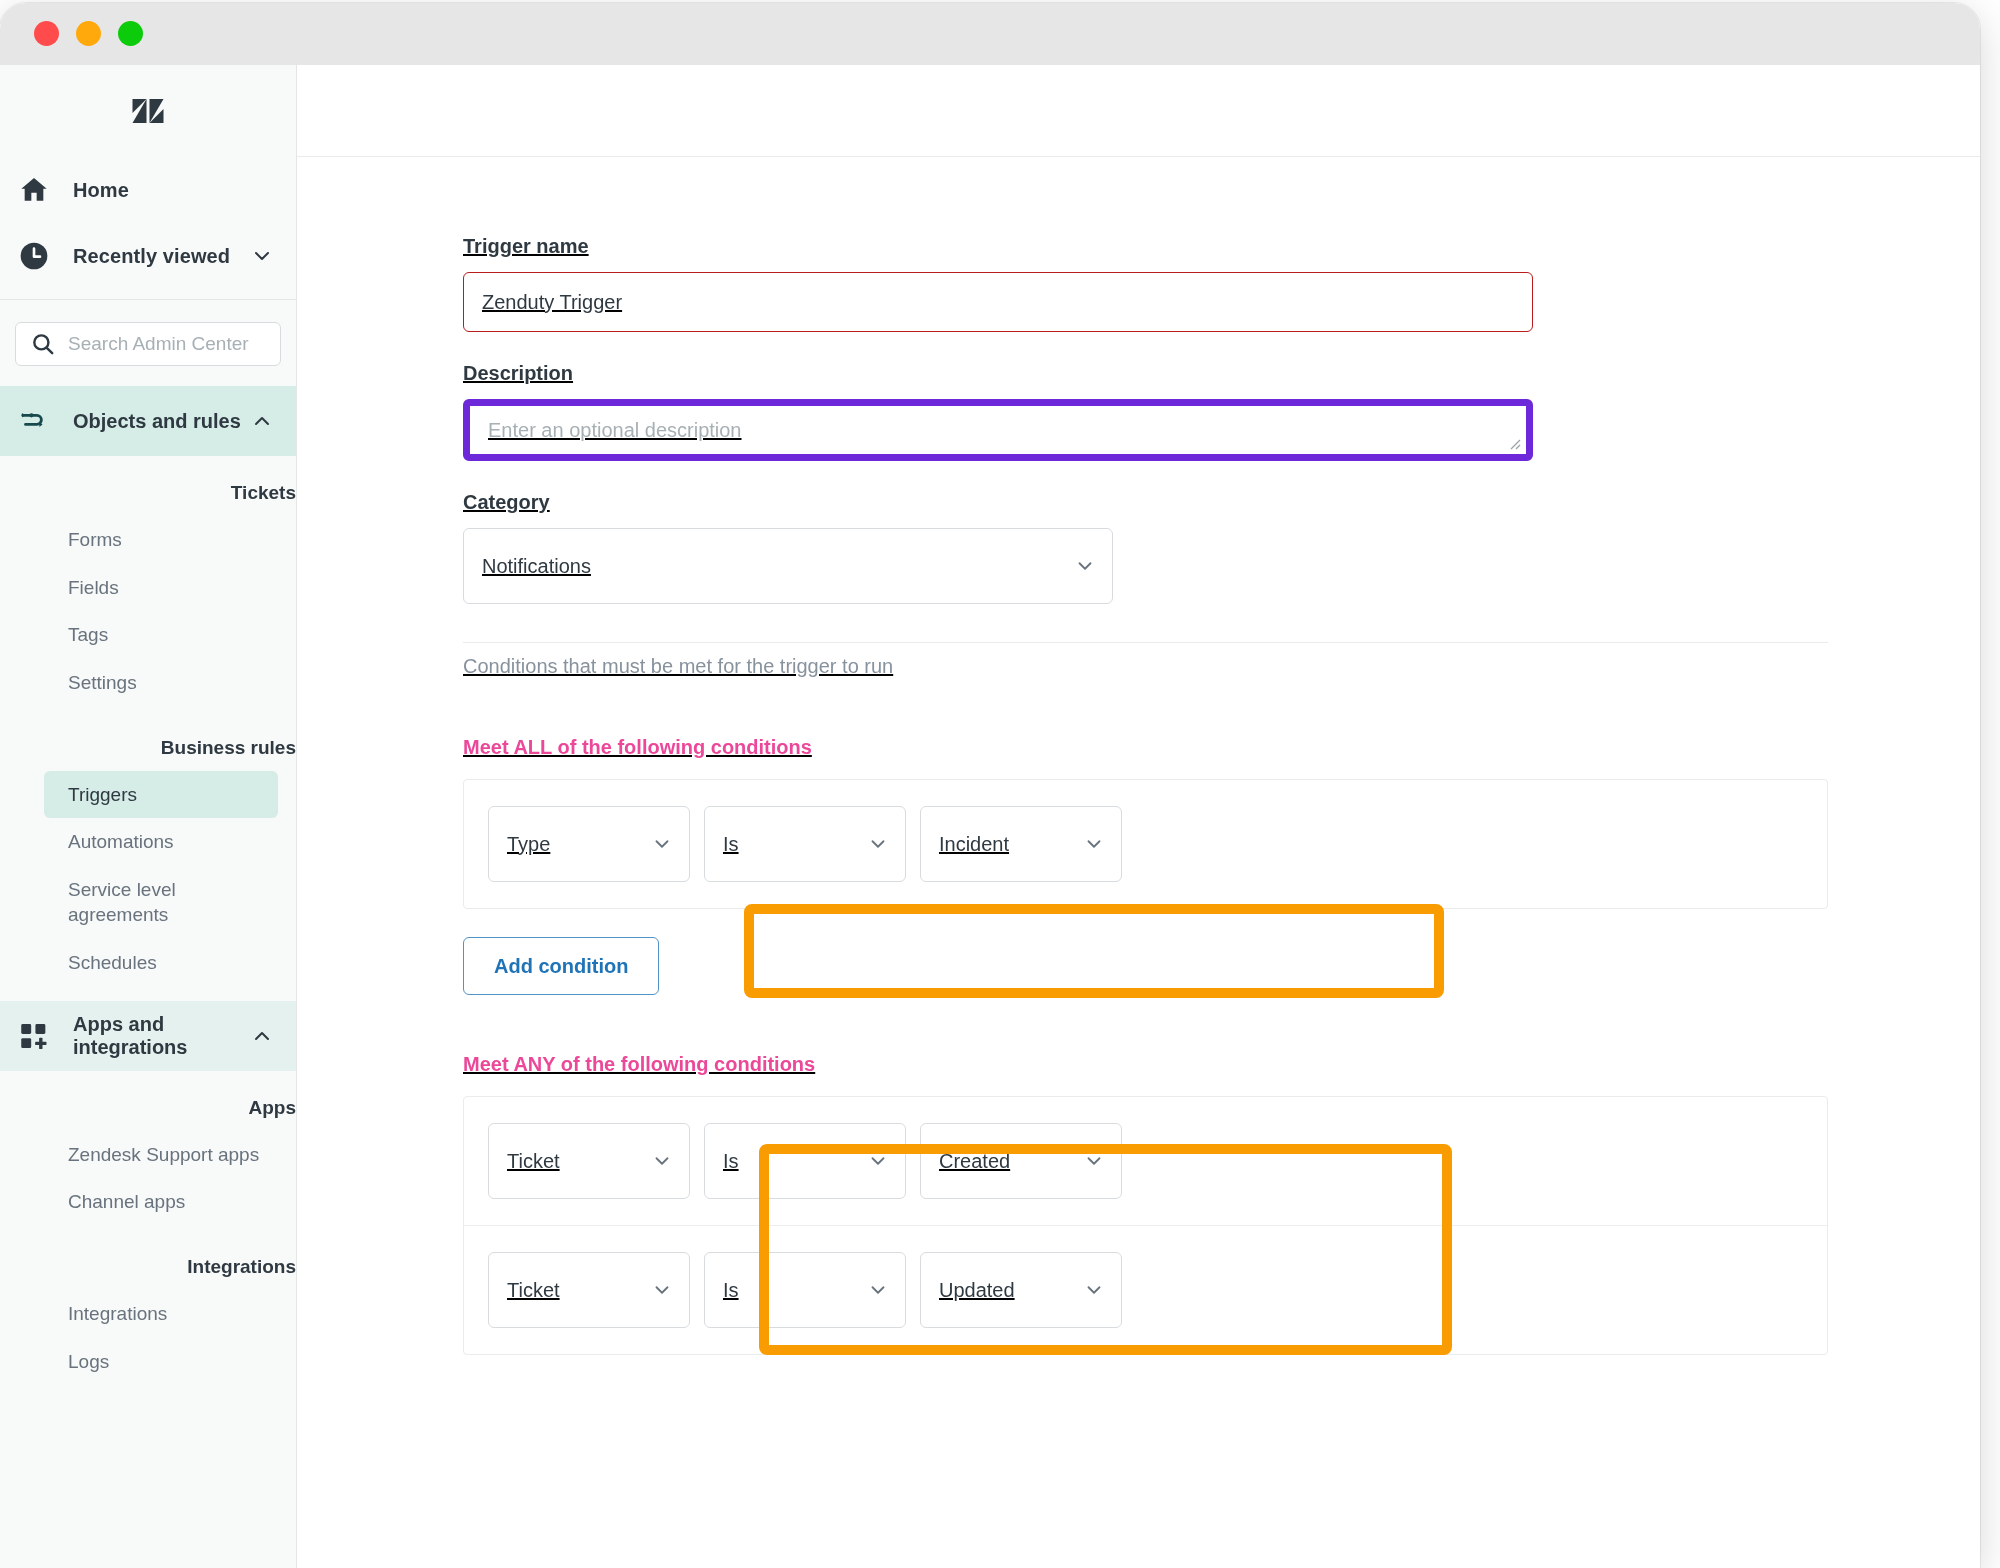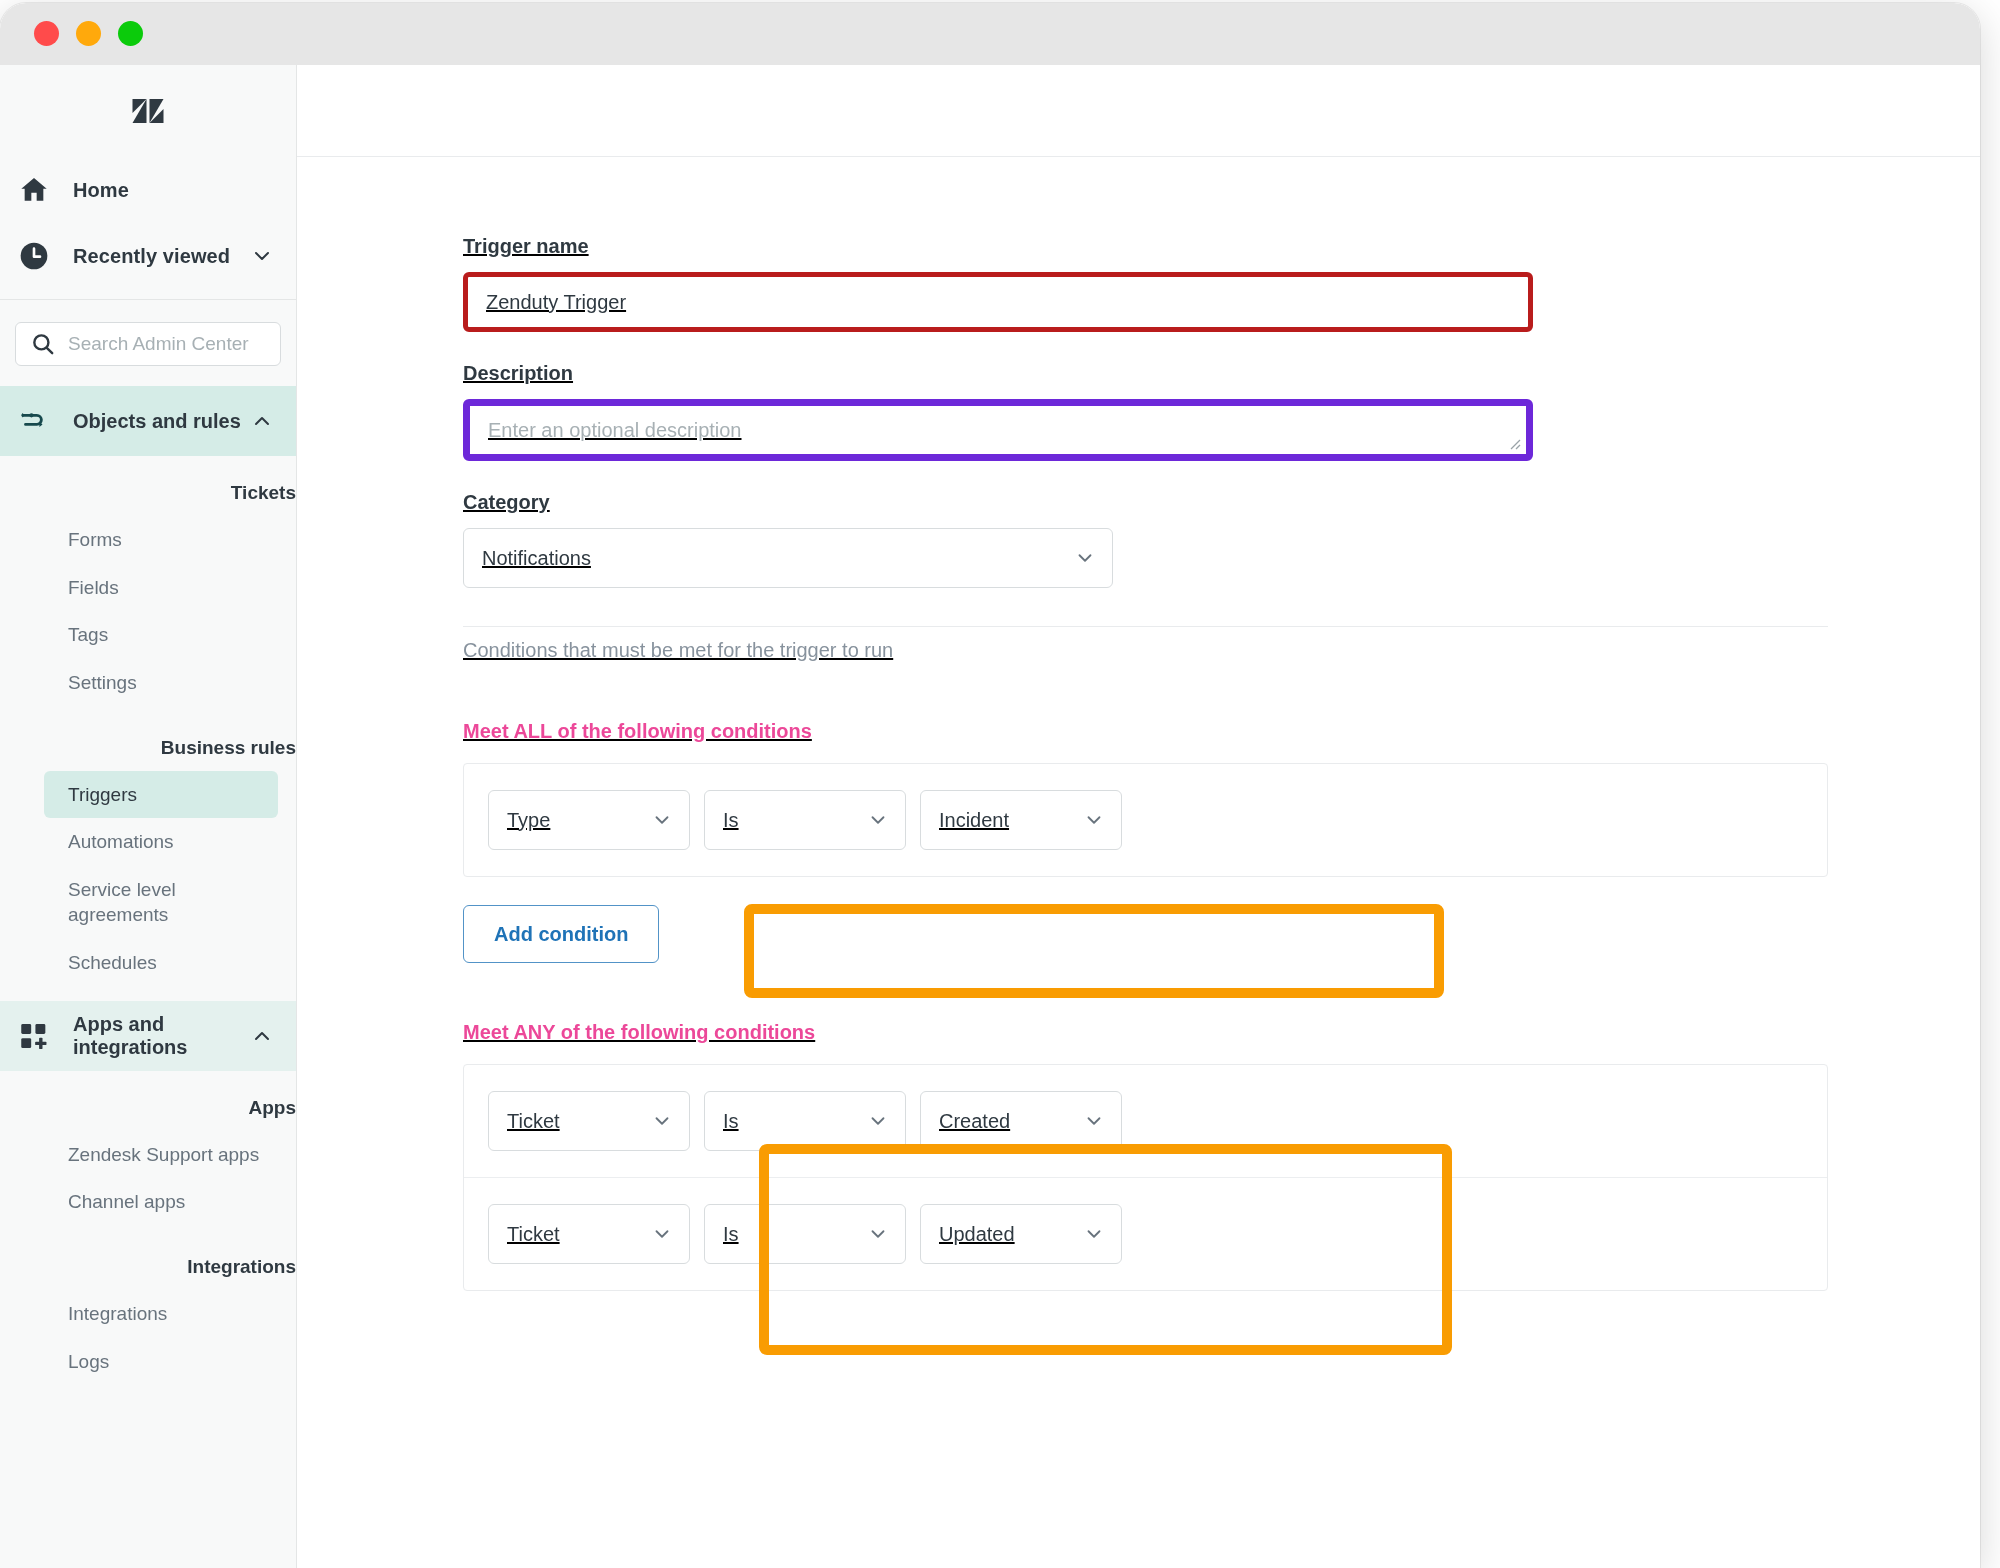--- a/index.html
+++ b/index.html
@@ -159,21 +159,21 @@
   }
 
   .form-col { width: 1070px; margin-left: 166px; }
 
   .field-label {
     font-size: 20px; font-weight: bold; color: #2f3941;
     margin-bottom: 14px;
   }
   .text-input {
     width: 100%; height: 60px;
-    border: 5px solid #b91c1c;
+    border: 1px solid #b91c1c;
     border-radius: 6px;
     background: #fff;
     display: flex; align-items: center;
     padding: 0 18px;
     font-size: 20px; color: #2f3941;
   }
   .textarea {
     width: 100%; height: 62px;
     border: 7px solid #6d28d9;
     border-radius: 6px;
@@ -183,21 +183,21 @@
     padding: 0 18px;
     font-size: 20px; color: #a7b0b4;
   }
   .resize-grip {
     position: absolute; right: 5px; bottom: 4px;
     width: 14px; height: 14px;
   }
   .field-block { margin-bottom: 30px; }
 
   .select-box {
-    height: 60px;
+    height: 76px;
     border: 1px solid #d8dcde;
     border-radius: 6px;
     background: #fff;
     display: flex; align-items: center;
     padding: 0 16px 0 18px;
     font-size: 20px; color: #2f3941;
     cursor: pointer;
   }
   .select-box .val { flex: 1 1 auto; }
   .select-box .chev { flex: 0 0 20px; display: flex; align-items: center; }

